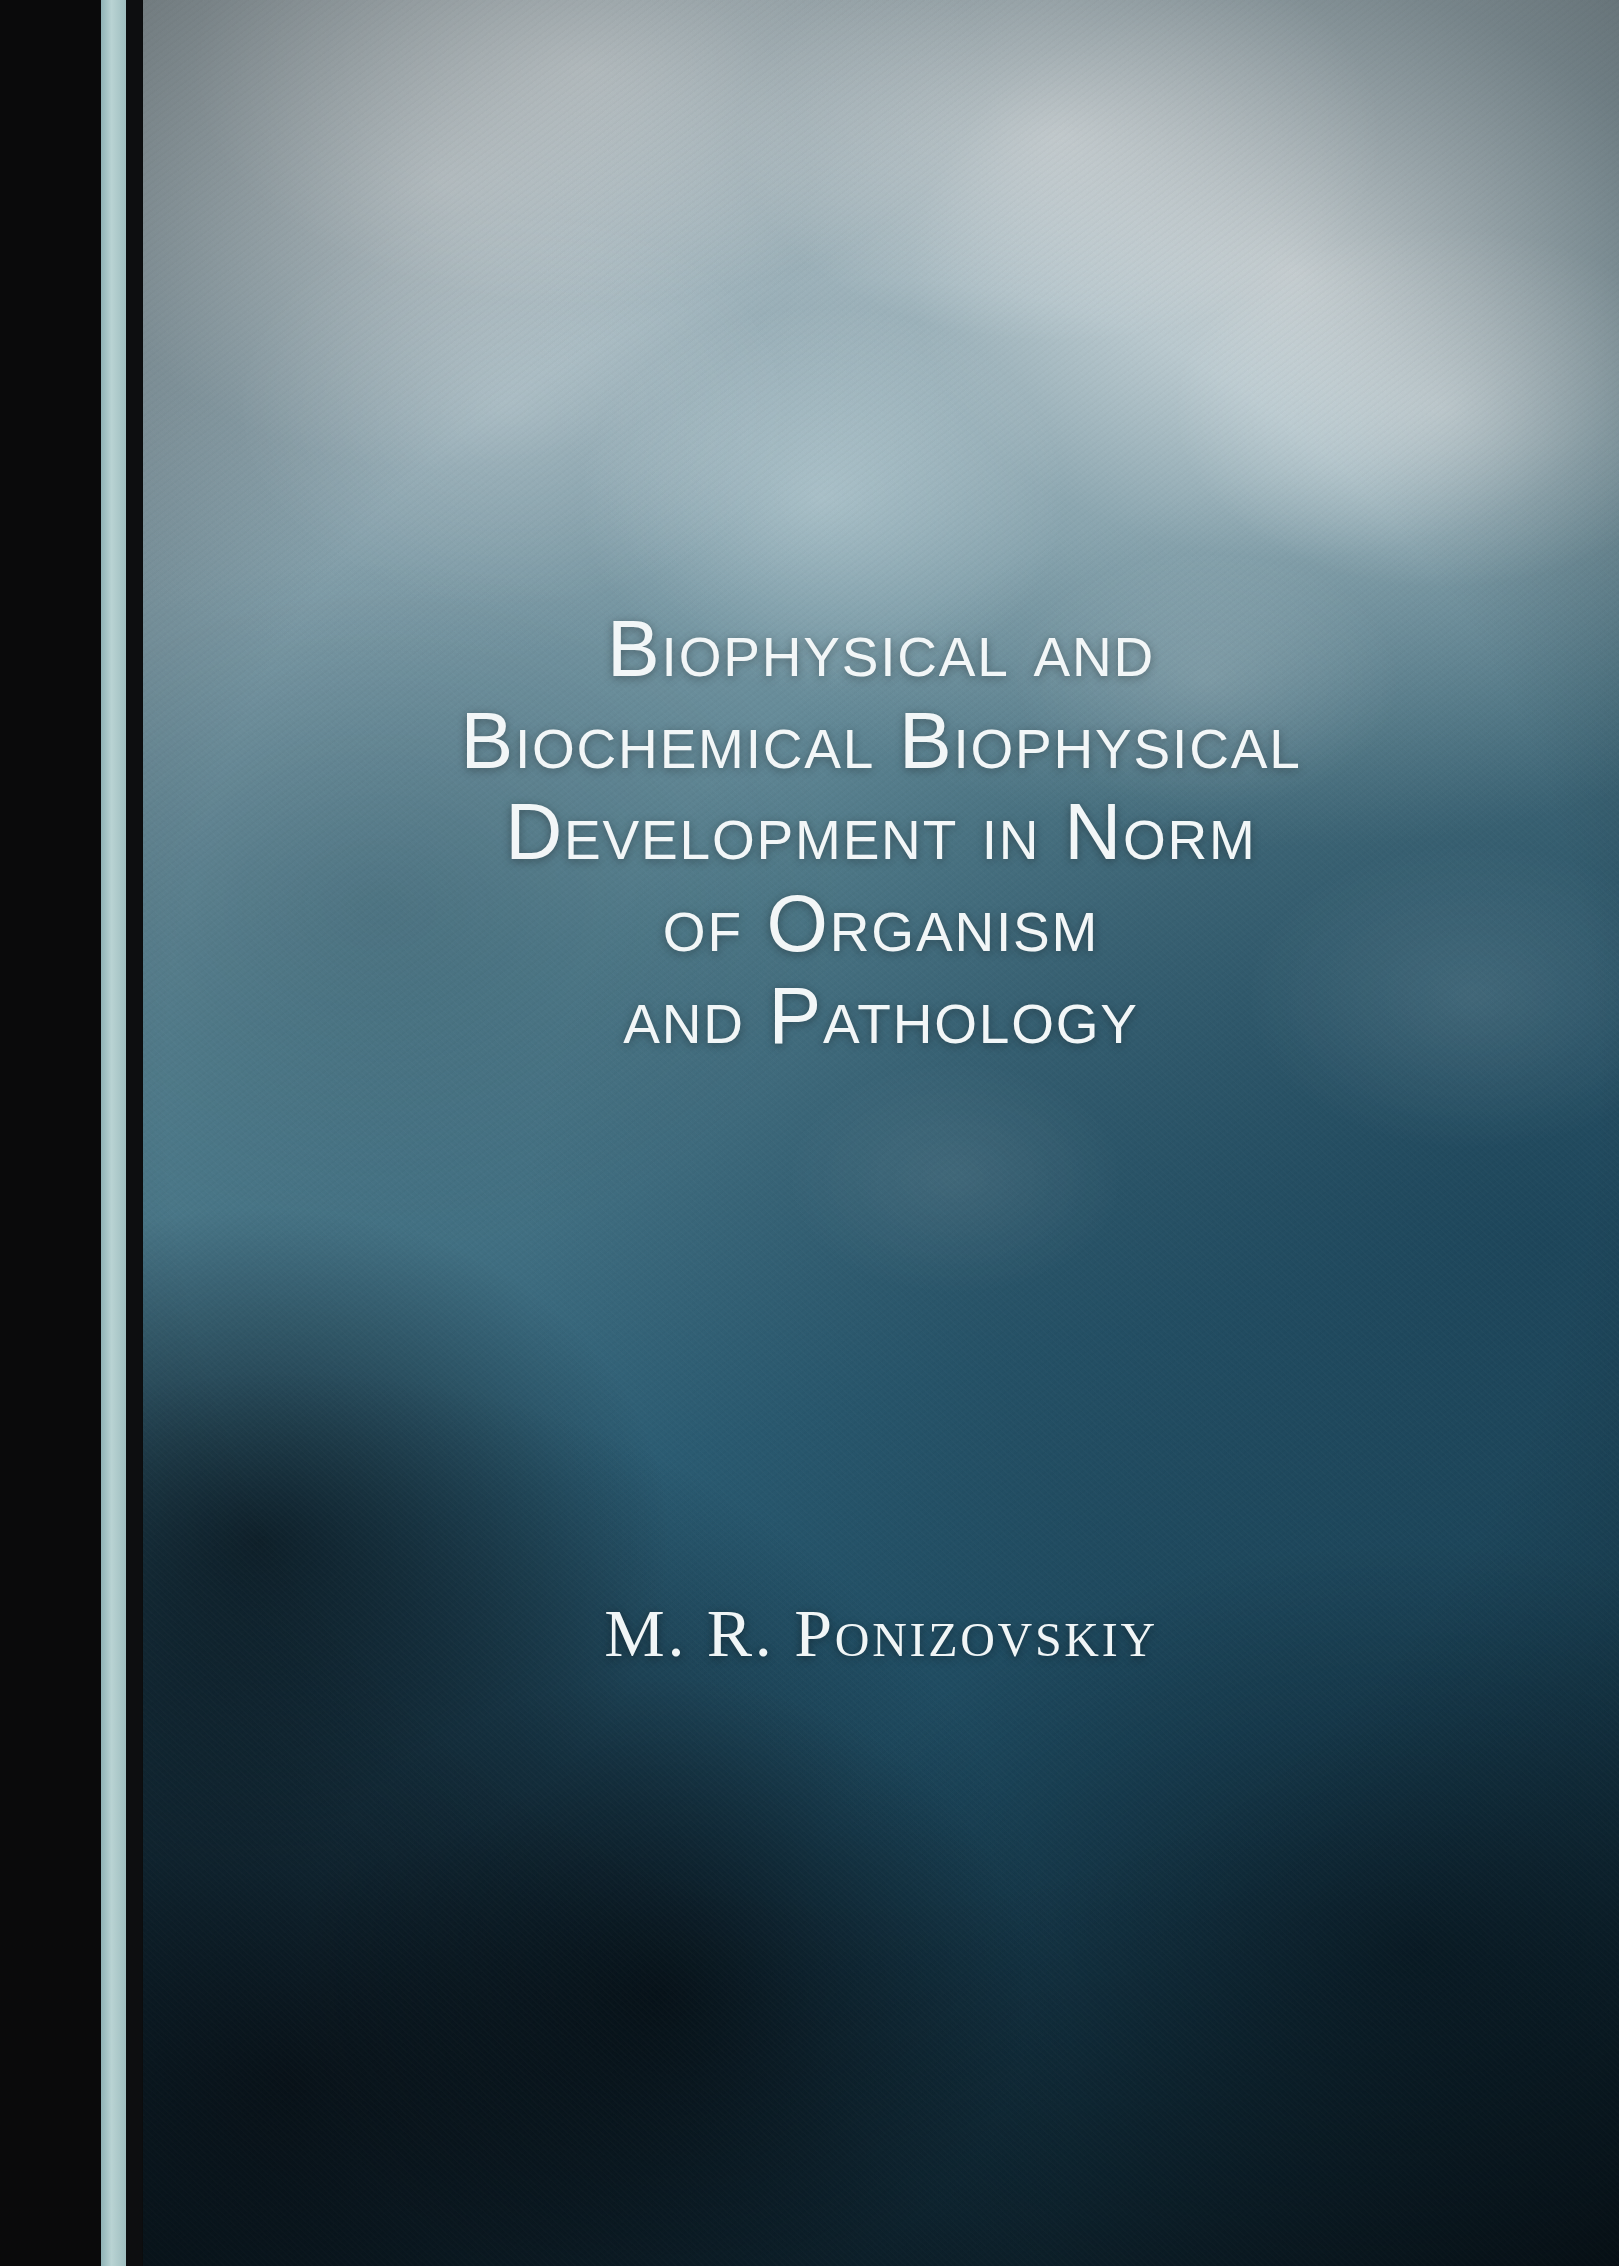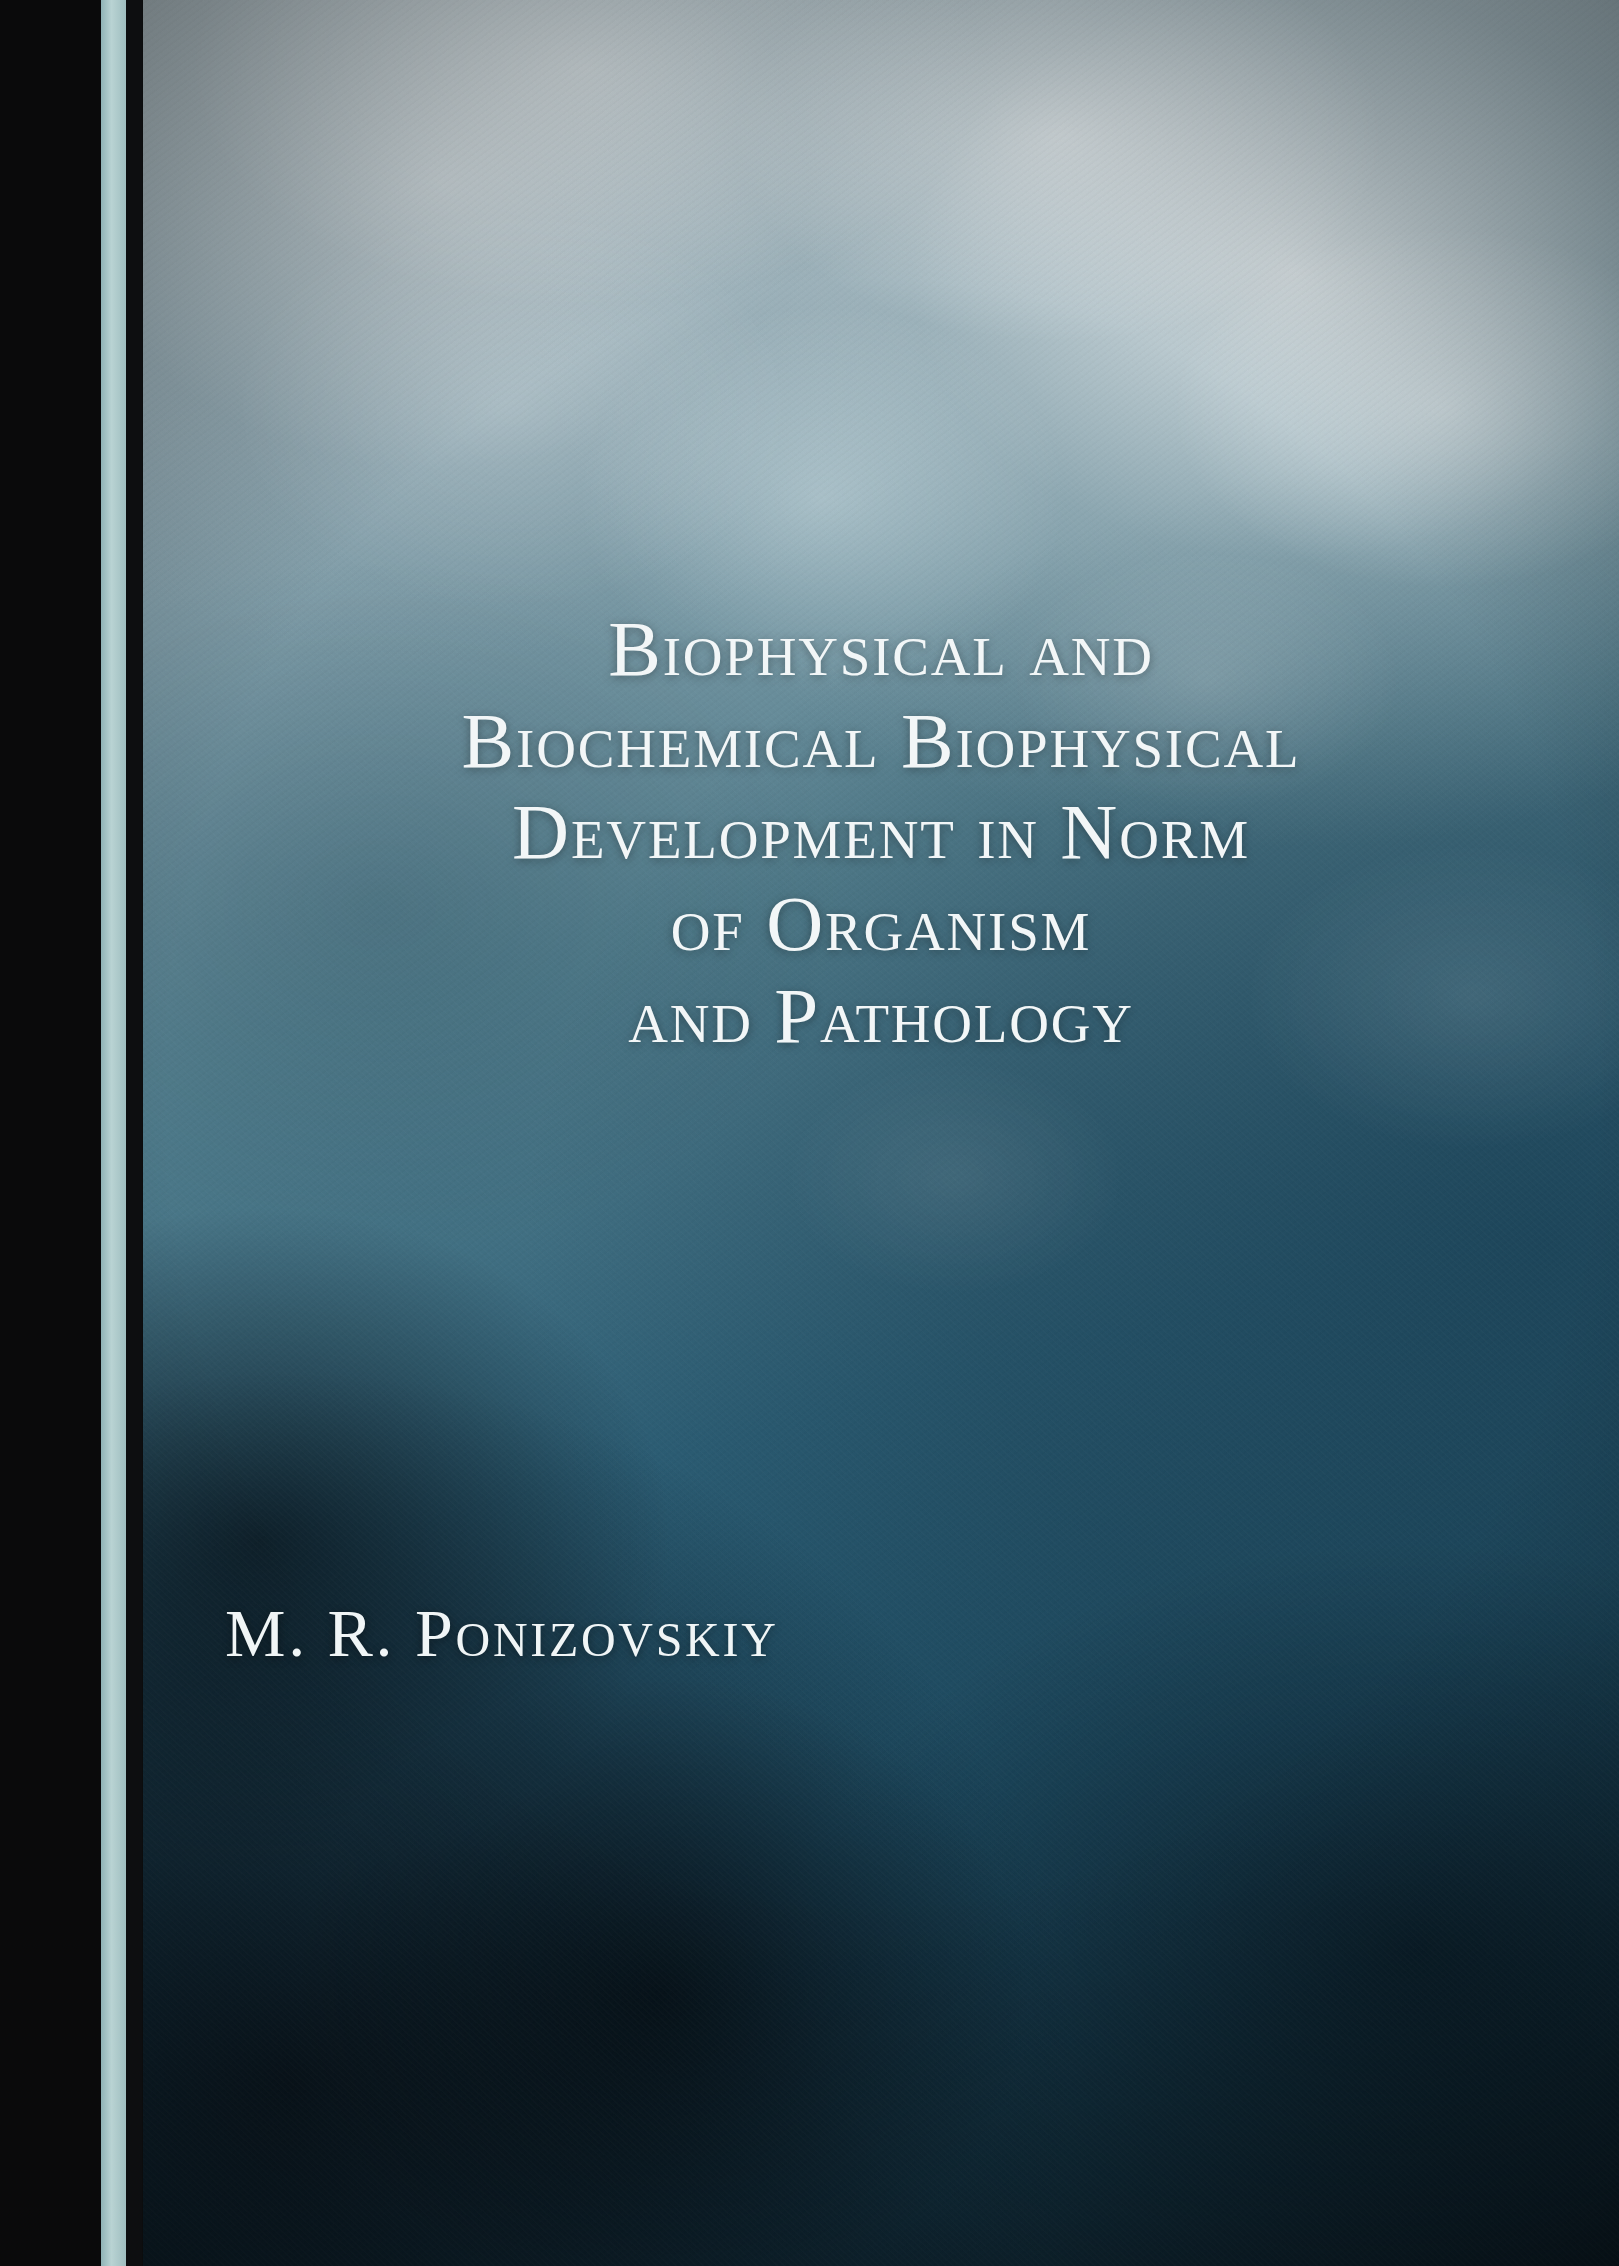--- a/index.html
+++ b/index.html
@@ -103,35 +103,35 @@
   
   .title-block {
     position: absolute;
     left: 82px;
     top: 603px;
     width: 1312px;
     text-align: center;
   }
   .title-line {
     color: #f2f6f7;
-    font-family: Liberation Serif, serif;
+    font-family: Liberation Sans, sans-serif;
     font-size: 79px;
     line-height: 1.16;
     letter-spacing: 1.8px;
     font-variant: small-caps;
     text-shadow: 0 1.8px 9.1px rgba(0,0,0,0.35);
     white-space: nowrap;
   }
 
   .author {
     position: absolute;
     left: 82px;
     top: 1594px;
     width: 1312px;
-    text-align: left;
+    text-align: center;
     color: #f0f5f6;
     font-family: "Liberation Serif", serif;
     font-size: 68px;
     letter-spacing: 2.7px;
     font-variant: small-caps;
     text-shadow: 0 1.8px 9.1px rgba(0,0,0,0.4);
   }
 </style>
 </head>
 <body>

